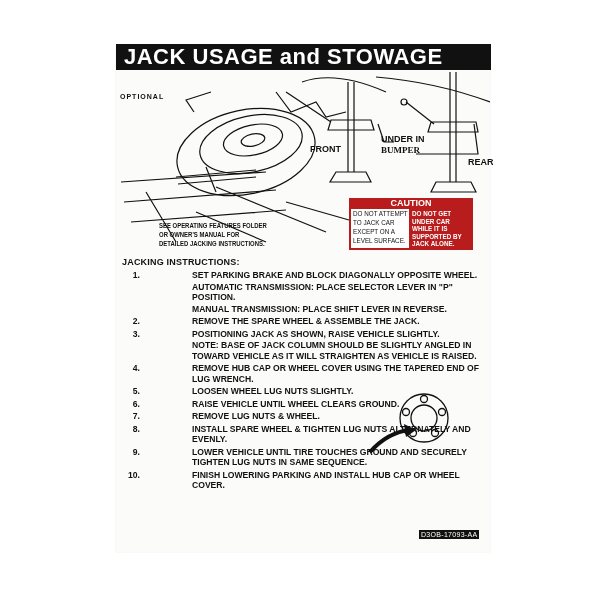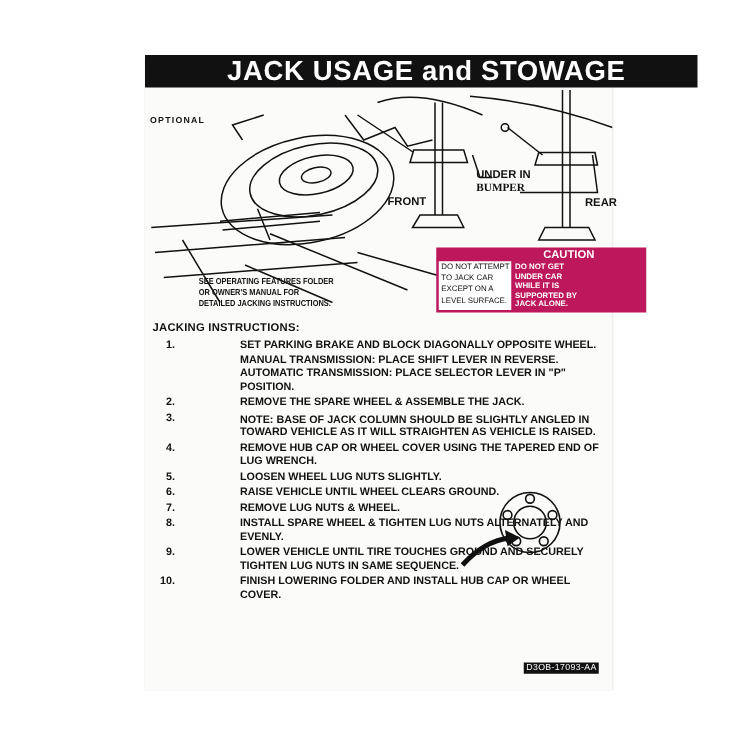--- a/index.html
+++ b/index.html
@@ -5,33 +5,33 @@
   html, body { margin: 0; padding: 0; }
   body {
     width: 600px; height: 600px; background: #ffffff; position: relative; overflow: hidden;
     font-family: "Liberation Sans", sans-serif; color: #111;
   }
   .sheet {
     position: absolute; left: 116px; top: 46px; width: 374px; height: 506px;
     background: #fbfbf9; box-shadow: 0 0 1px rgba(0,0,0,0.15);
   }
   .title-bar {
-    position: absolute; left: 116px; top: 44px; width: 442px; height: 26px;
+    position: absolute; left: 116px; top: 44px; width: 375px; height: 26px;
     background: #111; color: #fff; font-weight: bold; font-size: 22px;
-    line-height: 26px; letter-spacing: 0.5px; text-indent: 8px; white-space: nowrap; text-align: center;
+    line-height: 26px; letter-spacing: 0.5px; text-indent: 8px; white-space: nowrap;
   }
   .illus { position: absolute; left: 116px; top: 72px; width: 374px; height: 180px; }
   .optional { position: absolute; left: 120px; top: 93px; font-size: 7px; font-weight: bold; letter-spacing: 1px; }
   .lbl { position: absolute; font-weight: bold; font-size: 9px; }
   .see-note {
     position: absolute; left: 159px; top: 221px; font-family: "Liberation Sans Narrow","Liberation Sans", sans-serif;
     font-size: 7px; line-height: 9px; font-weight: bold; transform: scaleX(0.85); transform-origin: left top;
   }
   .caution {
-    position: absolute; left: 349px; top: 198px; width: 124px; height: 52px; background: #be185d; padding-left: 44px;
+    position: absolute; left: 349px; top: 198px; width: 124px; height: 52px; background: #b91c1c;
   }
   .caution-head { color: #fff; font-weight: bold; font-size: 9px; text-align: center; height: 11px; line-height: 11px; }
   .caution-left {
     position: absolute; left: 2px; top: 11px; width: 58px; height: 39px; background: #fff;
     font-size: 6.3px; line-height: 9px; padding-left: 2px; box-sizing: border-box;
     font-family: "Liberation Sans", sans-serif; transform-origin: left top;
   }
   .caution-right {
     position: absolute; left: 63px; top: 12px; width: 60px; color: #fff; font-size: 6.3px;
     line-height: 9px; font-weight: bold;
@@ -72,21 +72,21 @@
 
   <path d="M334 0 L334 110 M340 0 L340 110 M320 110 L355 110 L360 120 L315 120 Z"></path>
   <path d="M315 50 L360 50 L362 60 L312 60 Z M290 30 L318 52"></path>
   <circle cx="288" cy="30" r="3"></circle>
   <path d="M260 5 Q320 10 374 30"></path>
 
   <path d="M262 52 L268 70 L278 70 M358 52 L362 82 L300 82"></path>
 </svg>
 
 <div class="optional">OPTIONAL</div>
-<div class="lbl" style="left:310px;top:156px;">FRONT</div>
+<div class="lbl" style="left:310px;top:144px;">FRONT</div>
 <div class="lbl" style="left:381px;top:134px;">UNDER IN</div>
 <div class="lbl" style="left:381px;top:145px;font-family:Liberation Serif, serif;">BUMPER</div>
 <div class="lbl" style="left:468px;top:157px;">REAR</div>
 
 <div class="see-note">
   <div>SEE OPERATING FEATURES FOLDER</div>
   <div>OR OWNER'S MANUAL FOR</div>
   <div>DETAILED JACKING INSTRUCTIONS.</div>
 </div>
 
@@ -107,31 +107,32 @@
   </div>
 </div>
 
 <div class="instructions-head">JACKING INSTRUCTIONS:</div>
 
 <div class="steps">
   <div class="step">
     <span class="num">1.</span>
     <div class="body">
       <div>SET PARKING BRAKE AND BLOCK DIAGONALLY OPPOSITE WHEEL.</div>
+      <div class="sub">AUTOMATIC TRANSMISSION: PLACE SELECTOR LEVER IN "P" POSITION.</div>
       <div class="sub">MANUAL TRANSMISSION: PLACE SHIFT LEVER IN REVERSE.</div>
-      <div class="sub">AUTOMATIC TRANSMISSION: PLACE SELECTOR LEVER IN "P" POSITION.</div>
     </div>
   </div>
   <div class="step">
     <span class="num">2.</span>
     <div class="body">REMOVE THE SPARE WHEEL &amp; ASSEMBLE THE JACK.</div>
   </div>
   <div class="step">
     <span class="num">3.</span>
     <div class="body">
+      <div>POSITIONING JACK AS SHOWN, RAISE VEHICLE SLIGHTLY.</div>
       <div class="sub">NOTE: BASE OF JACK COLUMN SHOULD BE SLIGHTLY ANGLED IN TOWARD VEHICLE AS IT WILL STRAIGHTEN AS VEHICLE IS RAISED.</div>
     </div>
   </div>
   <div class="step">
     <span class="num">4.</span>
     <div class="body">REMOVE HUB CAP OR WHEEL COVER USING THE TAPERED END OF LUG WRENCH.</div>
   </div>
   <div class="step">
     <span class="num">5.</span>
     <div class="body">LOOSEN WHEEL LUG NUTS SLIGHTLY.</div>
@@ -147,21 +148,21 @@
   <div class="step">
     <span class="num">8.</span>
     <div class="body">INSTALL SPARE WHEEL &amp; TIGHTEN LUG NUTS ALTERNATELY AND EVENLY.</div>
   </div>
   <div class="step">
     <span class="num">9.</span>
     <div class="body">LOWER VEHICLE UNTIL TIRE TOUCHES GROUND AND SECURELY TIGHTEN LUG NUTS IN SAME SEQUENCE.</div>
   </div>
   <div class="step">
     <span class="num">10.</span>
-    <div class="body">FINISH LOWERING FOLDER AND INSTALL HUB CAP OR WHEEL COVER.</div>
+    <div class="body">FINISH LOWERING PARKING AND INSTALL HUB CAP OR WHEEL COVER.</div>
   </div>
 </div>
 
 <svg class="hub-diagram" viewBox="0 0 52 52" fill="none" stroke="#111" stroke-width="1.3">
   <circle cx="26" cy="26" r="24"></circle>
   <circle cx="26" cy="26" r="13"></circle>
   <circle cx="26" cy="7" r="3.5"></circle>
     <circle cx="44" cy="20" r="3.5"></circle>
     <circle cx="37" cy="41" r="3.5"></circle>
   <circle cx="15" cy="41" r="3.5"></circle>

